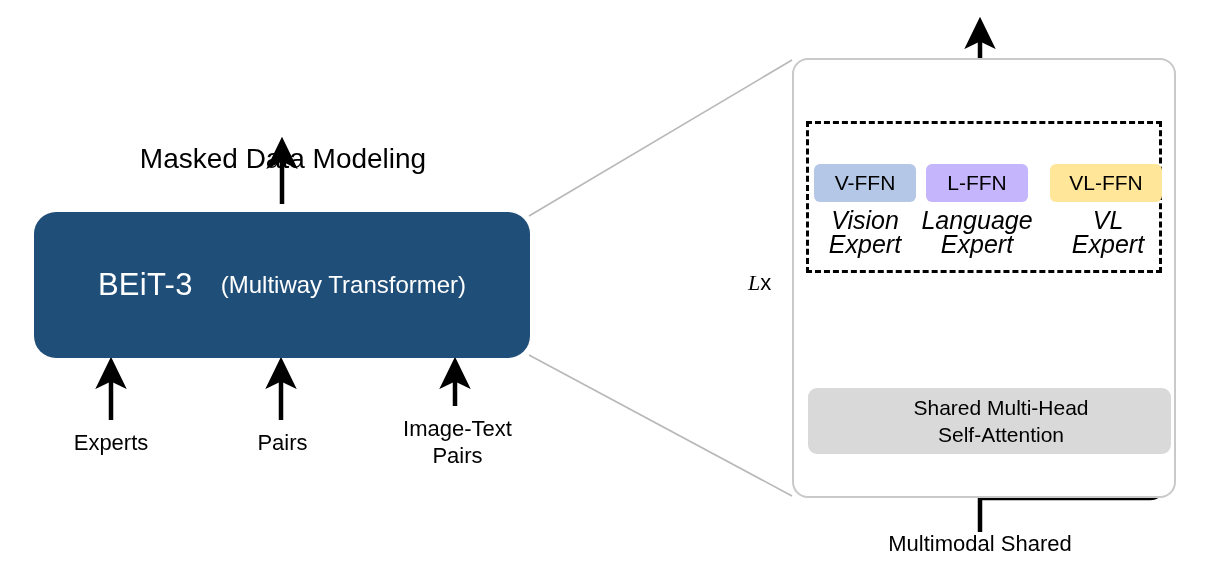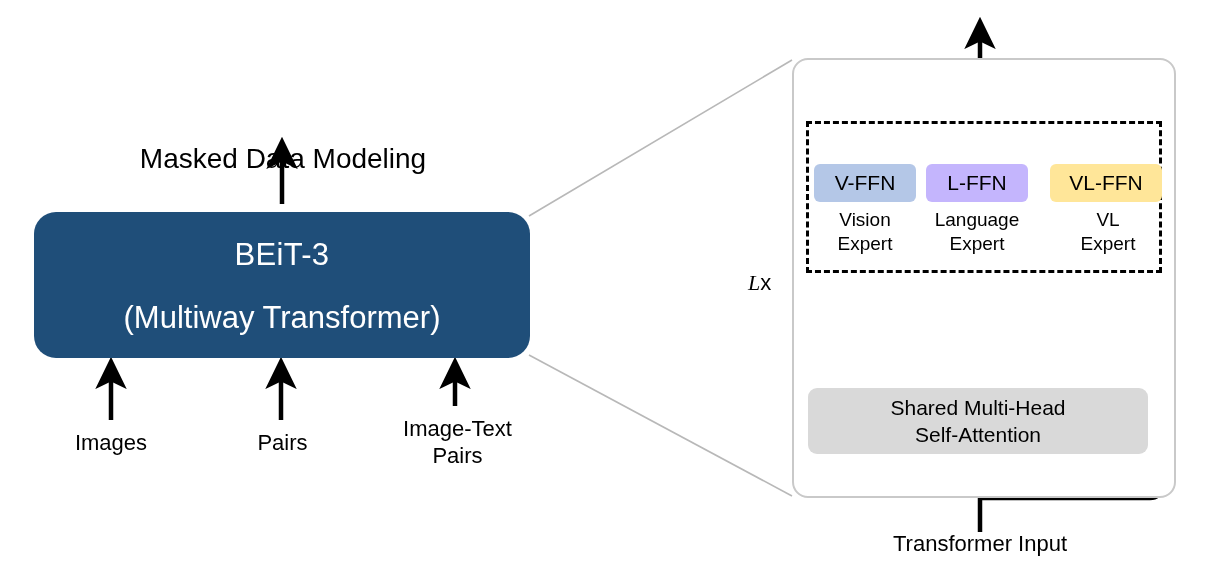--- a/index.html
+++ b/index.html
@@ -29,33 +29,33 @@
     color: #000;
     white-space: nowrap;
     margin-top: 44px;
   }
   #beit-box {
     left: 34px; top: 212px;
     width: 496px; height: 146px;
     background: #1f4e79;
     border-radius: 22px;
     display: flex;
-    flex-direction: column;
+    flex-direction: row;
     align-items: center;
     justify-content: center;
     color: #ffffff;
     gap: 28px;
   }
   #beit-title {
     font-size: 31px;
     line-height: 38px;
     letter-spacing: .3px;
   }
   #beit-sub {
-    font-size: 31px;
+    font-size: 24px;
     line-height: 32px;
     margin-top: 0;
     text-align: center;
   }
   .input-label {
     font-size: 22px;
     line-height: 27px;
     text-align: center;
     color: #000;
   }
@@ -106,42 +106,44 @@
     align-items: center;
     justify-content: center;
     font-size: 21px;
     color: #000;
   }
   #ffn-v  { left: 814px; width: 102px; }
   #ffn-l  { left: 926px; width: 102px; }
   #ffn-vl { left: 1038px; width: 112px; margin-left: 12px; }
   .expert-cap {
     top: 208px;
-    font-size: 19px;
+    font-size: 25px;
     line-height: 24px;
     text-align: center;
     color: #000;
+    font-style: italic;
   }
   #cap-v  { left: 808px; width: 114px; }
   #cap-l  { left: 920px; width: 114px; }
   #cap-vl { left: 1050px; width: 116px; }
 
   
   #attn-box {
     left: 808px; top: 388px;
     width: 340px; height: 66px;
     background: #d9d9d9;
     border-radius: 9px;
     display: flex;
     flex-direction: column;
     align-items: center;
     justify-content: center;
     font-size: 21px;
     line-height: 27px;
     color: #000;
+    padding-left: 23px;
   }
 
   
   #wires {
     left: 0; top: 0; width: 1208px; height: 588px;
     pointer-events: none;
   }
   .arrow-line { stroke: #000; stroke-width: 4.5; fill: none; }
   .thin-line  { stroke: #000; stroke-width: 4; fill: none; }
   .connector  { stroke: #b8b8b8; stroke-width: 1.6; fill: none; }
@@ -227,21 +229,21 @@
     </g>
   </svg>
 
   <div class="abs" id="mdm-label">Masked Data Modeling</div>
 
   <div class="abs" id="beit-box">
     <div id="beit-title">BEiT-3</div>
     <div id="beit-sub">(Multiway Transformer)</div>
   </div>
 
-  <div class="abs input-label" id="lbl-images">Images</div>
+  <div class="abs input-label" id="lbl-images">Experts</div>
 
   <div class="abs input-label" id="lbl-texts">Pairs</div>
 
   <div class="abs input-label" id="lbl-pairs">
     <div>Image-Text</div>
     <div>Pairs</div>
   </div>
 
   <div class="abs" id="right-panel"></div>
 
@@ -267,15 +269,15 @@
   <div class="abs expert-cap" id="cap-vl">
     <div>VL</div>
     <div>Expert</div>
   </div>
 
   <div class="abs" id="attn-box">
     <div>Shared Multi-Head</div>
     <div>Self-Attention</div>
   </div>
 
-  <div class="abs" id="mm-input-label">Transformer Input</div>
+  <div class="abs" id="mm-input-label">Multimodal Shared</div>
 
 </div>
 
 </body></html>

